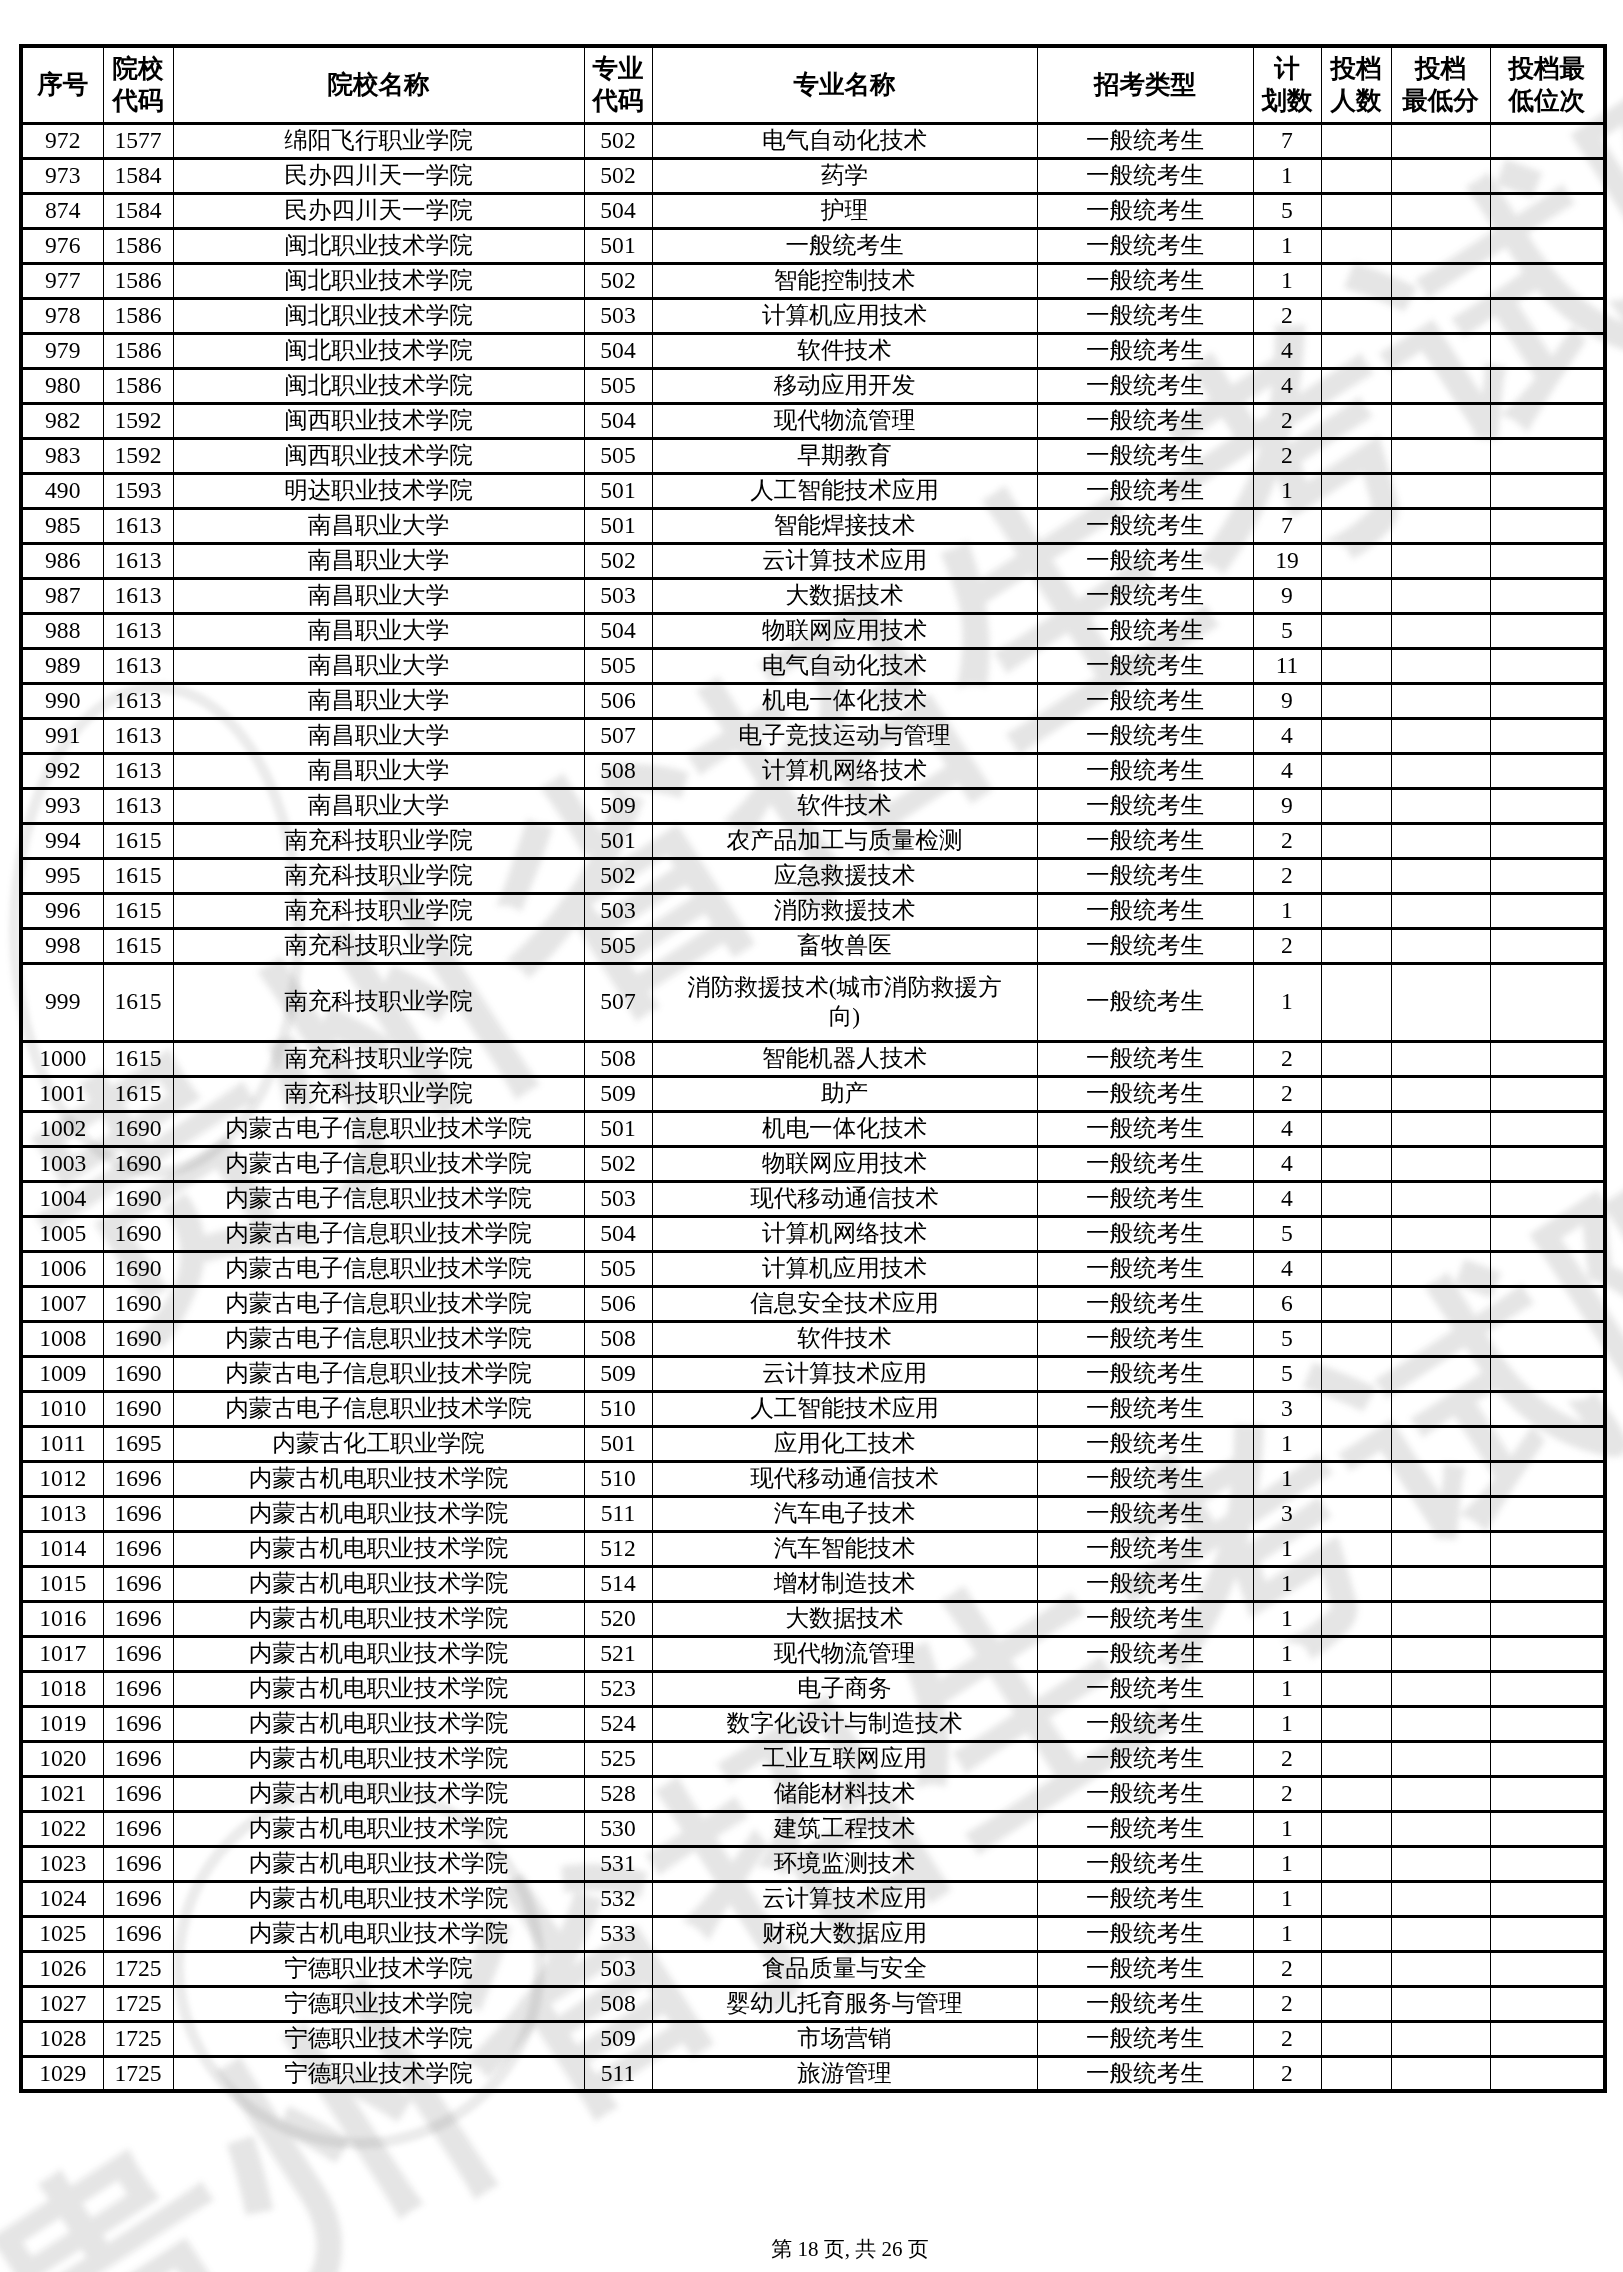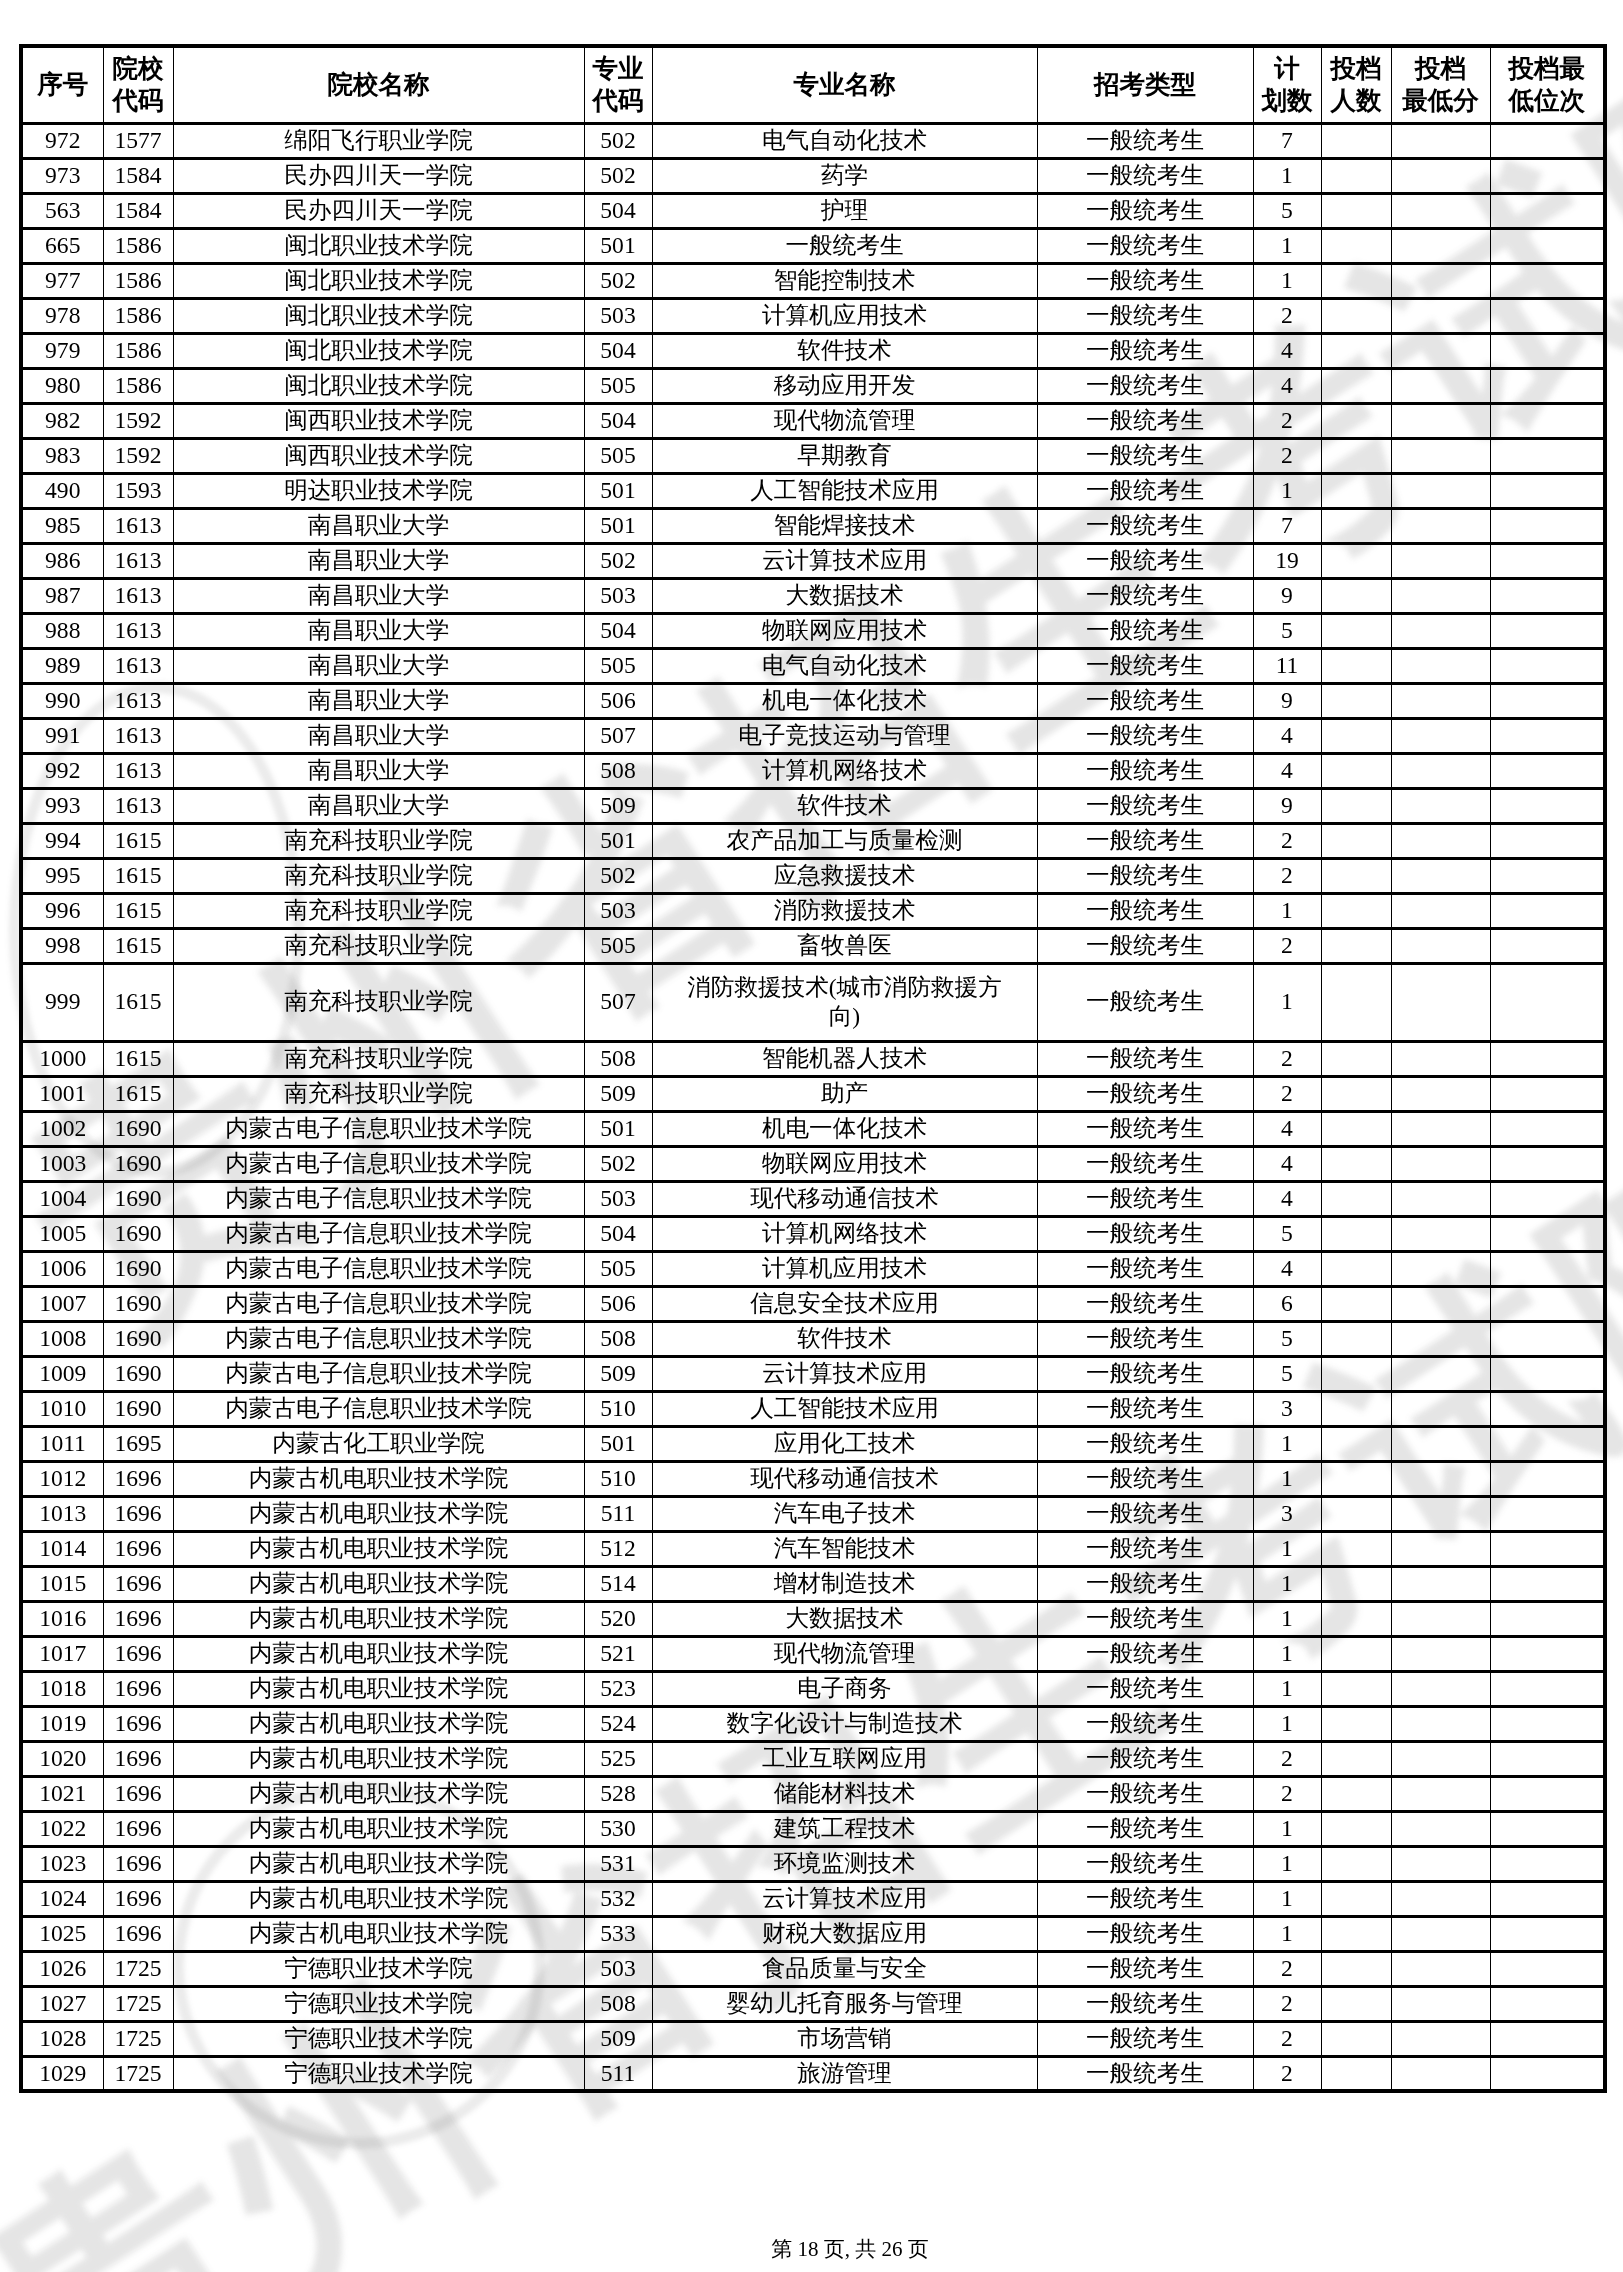--- a/index.html
+++ b/index.html
@@ -155,33 +155,33 @@
     <td>民办四川天一学院</td>
     <td>502</td>
     <td>药学</td>
     <td>一般统考生</td>
     <td>1</td>
     <td></td>
     <td></td>
     <td></td>
   </tr>
       <tr>
-    <td>563</td>
+    <td>874</td>
     <td>1584</td>
     <td>民办四川天一学院</td>
     <td>504</td>
     <td>护理</td>
     <td>一般统考生</td>
     <td>5</td>
     <td></td>
     <td></td>
     <td></td>
   </tr>
       <tr>
-    <td>665</td>
+    <td>976</td>
     <td>1586</td>
     <td>闽北职业技术学院</td>
     <td>501</td>
     <td>一般统考生</td>
     <td>一般统考生</td>
     <td>1</td>
     <td></td>
     <td></td>
     <td></td>
   </tr>

